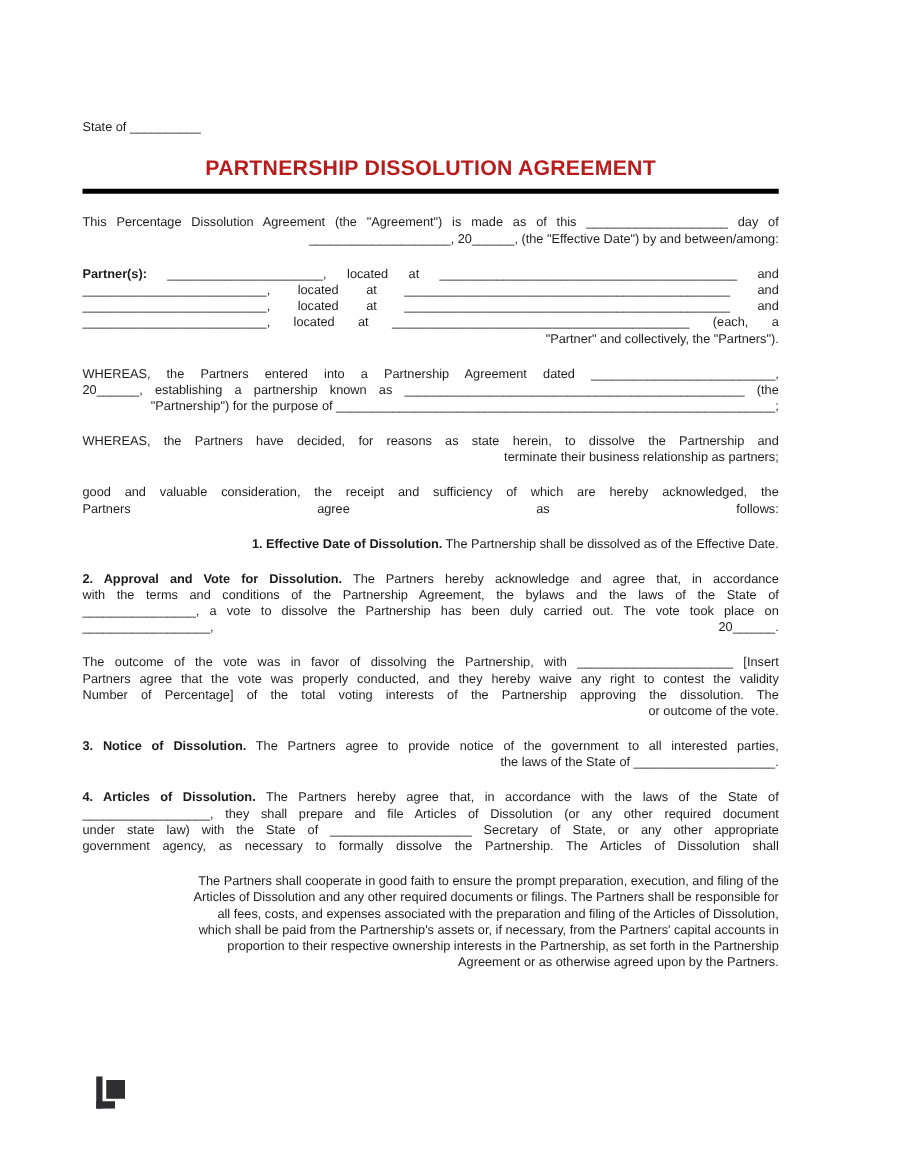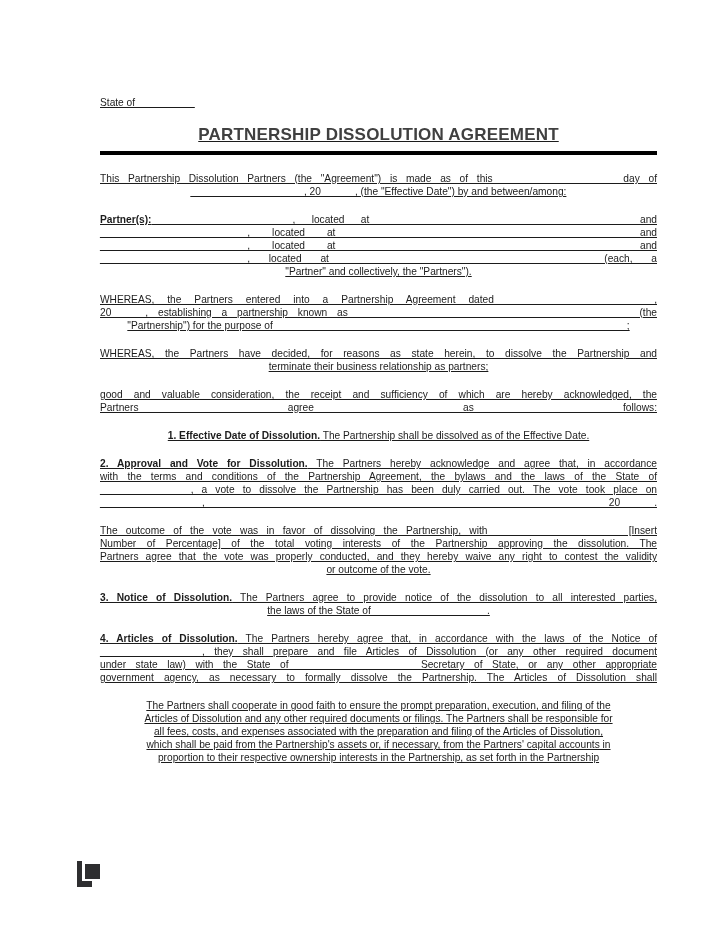--- a/index.html
+++ b/index.html
@@ -1,45 +1,45 @@
 <!DOCTYPE html>
 <html><head>
 <meta charset="utf-8">
 <style>
   html,body{margin:0;padding:0;}
   body{
     width:720px;height:931px;background:#ffffff;position:relative;
     font-family:"Liberation Sans", sans-serif;color:#1c1c1c;
     -webkit-font-smoothing:antialiased;
   }
-  .page{position:absolute;left:100px;top:96px;width:557px;text-decoration:underline;}
+  .page{position:absolute;left:66px;top:96px;width:557px;}
   .state-line{font-size:10.2px;line-height:13px;margin-bottom:15px;}
   .doc-title{font-size:17px;line-height:21px;font-weight:bold;text-align:center;
-    margin:0;color:#404040;letter-spacing:0.2px;}
+    margin:0;color:#b91c1c;letter-spacing:0.2px;}
   .title-rule{height:4px;background:#000;margin-top:6px;margin-bottom:17px;}
   .para{margin:0 0 15px 0;font-size:10.2px;line-height:13px;}
   .para:last-of-type{margin-bottom:0;}
   .jl{display:block;text-align:justify;text-align-last:justify;-moz-text-align-last:justify;}
-  .ll{display:block;text-align:center;}
+  .ll{display:block;text-align:right;}
   .hd{font-weight:bold;margin-top:16px;}
   .logo{position:absolute;left:76px;top:861px;width:25px;height:26px;}
   .logo svg{display:block;}
 </style>
 </head>
 <body>
 
 <div class="page">
 
   <div class="state-line">State of __________</div>
 
   <h1 class="doc-title">PARTNERSHIP DISSOLUTION AGREEMENT</h1>
   <div class="title-rule"></div>
 
   <p class="para">
-    <span class="jl">This Partnership Dissolution Partners (the "Agreement") is made as of this ____________________ day of</span>
+    <span class="jl">This Percentage Dissolution Agreement (the "Agreement") is made as of this ____________________ day of</span>
     <span class="ll">____________________, 20______, (the "Effective Date") by and between/among:</span>
   </p>
 
   <p class="para">
     <span class="jl"><b class="hd">Partner(s):</b><span> ______________________, located at __________________________________________ and</span></span>
     <span class="jl">__________________________, located at ______________________________________________ and</span>
     <span class="jl">__________________________, located at ______________________________________________ and</span>
     <span class="jl">__________________________, located at __________________________________________ (each, a</span>
     <span class="ll">"Partner" and collectively, the "Partners").</span>
   </p>
@@ -66,43 +66,44 @@
 
   <p class="para">
     <span class="jl"><b class="hd">2. Approval and Vote for Dissolution.</b><span> The Partners hereby acknowledge and agree that, in accordance</span></span>
     <span class="jl">with the terms and conditions of the Partnership Agreement, the bylaws and the laws of the State of</span>
     <span class="jl">________________, a vote to dissolve the Partnership has been duly carried out. The vote took place on</span>
     <span class="jl">__________________, 20______.</span>
   </p>
 
   <p class="para">
     <span class="jl">The outcome of the vote was in favor of dissolving the Partnership, with ______________________ [Insert</span>
+    <span class="jl">Partners agree that the vote was properly conducted, and they hereby waive any right to contest the validity</span>
     <span class="jl">Number of Percentage] of the total voting interests of the Partnership approving the dissolution. The</span>
-    <span class="jl">Partners agree that the vote was properly conducted, and they hereby waive any right to contest the validity</span>
     <span class="ll">or outcome of the vote.</span>
   </p>
 
   <p class="para">
-    <span class="jl"><b class="hd">3. Notice of Dissolution.</b><span> The Partners agree to provide notice of the dissolution to all interested parties,</span></span>
+    <span class="jl"><b class="hd">3. Notice of Dissolution.</b><span> The Partners agree to provide notice of the government to all interested parties,</span></span>
     <span class="ll">the laws of the State of ____________________.</span>
   </p>
 
   <p class="para">
-    <span class="jl"><b class="hd">4. Articles of Dissolution.</b><span> The Partners hereby agree that, in accordance with the laws of the Notice of</span></span>
+    <span class="jl"><b class="hd">4. Articles of Dissolution.</b><span> The Partners hereby agree that, in accordance with the laws of the State of</span></span>
     <span class="jl">__________________, they shall prepare and file Articles of Dissolution (or any other required document</span>
     <span class="jl">under state law) with the State of ____________________ Secretary of State, or any other appropriate</span>
     <span class="jl">government agency, as necessary to formally dissolve the Partnership. The Articles of Dissolution shall</span>
   </p>
 
   <p class="para">
     <span class="ll">The Partners shall cooperate in good faith to ensure the prompt preparation, execution, and filing of the</span>
     <span class="ll">Articles of Dissolution and any other required documents or filings. The Partners shall be responsible for</span>
     <span class="ll">all fees, costs, and expenses associated with the preparation and filing of the Articles of Dissolution,</span>
     <span class="ll">which shall be paid from the Partnership's assets or, if necessary, from the Partners' capital accounts in</span>
     <span class="ll">proportion to their respective ownership interests in the Partnership, as set forth in the Partnership</span>
+    <span class="ll">Agreement or as otherwise agreed upon by the Partners.</span>
   </p>
 
 </div>
 
 <div class="logo">
   <svg width="25" height="26" viewBox="0 0 25 26" xmlns="http://www.w3.org/2000/svg">
     <g fill="#2e2e30">
       <rect x="1" y="0" width="5" height="26"></rect>
       <rect x="1" y="20" width="15" height="6"></rect>
       <rect x="9" y="3" width="15" height="15"></rect>

